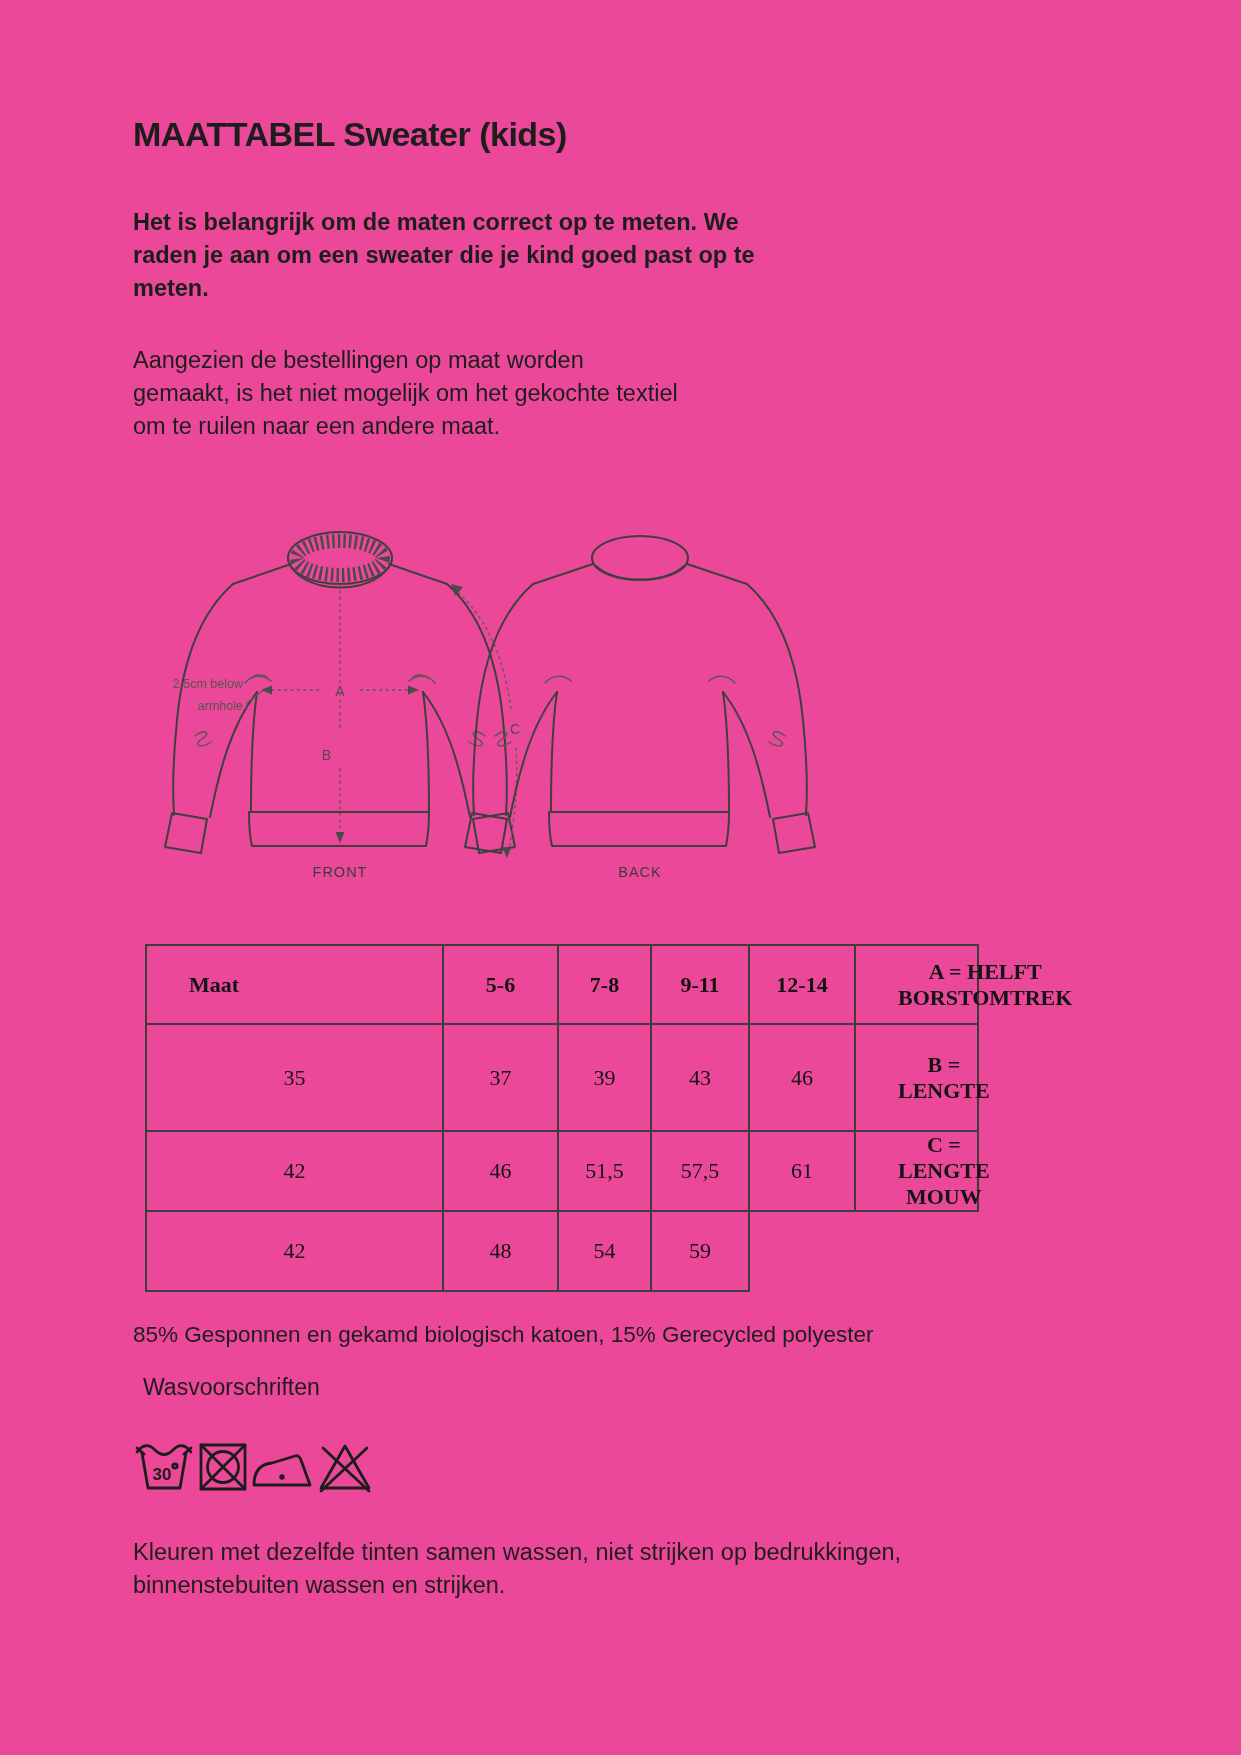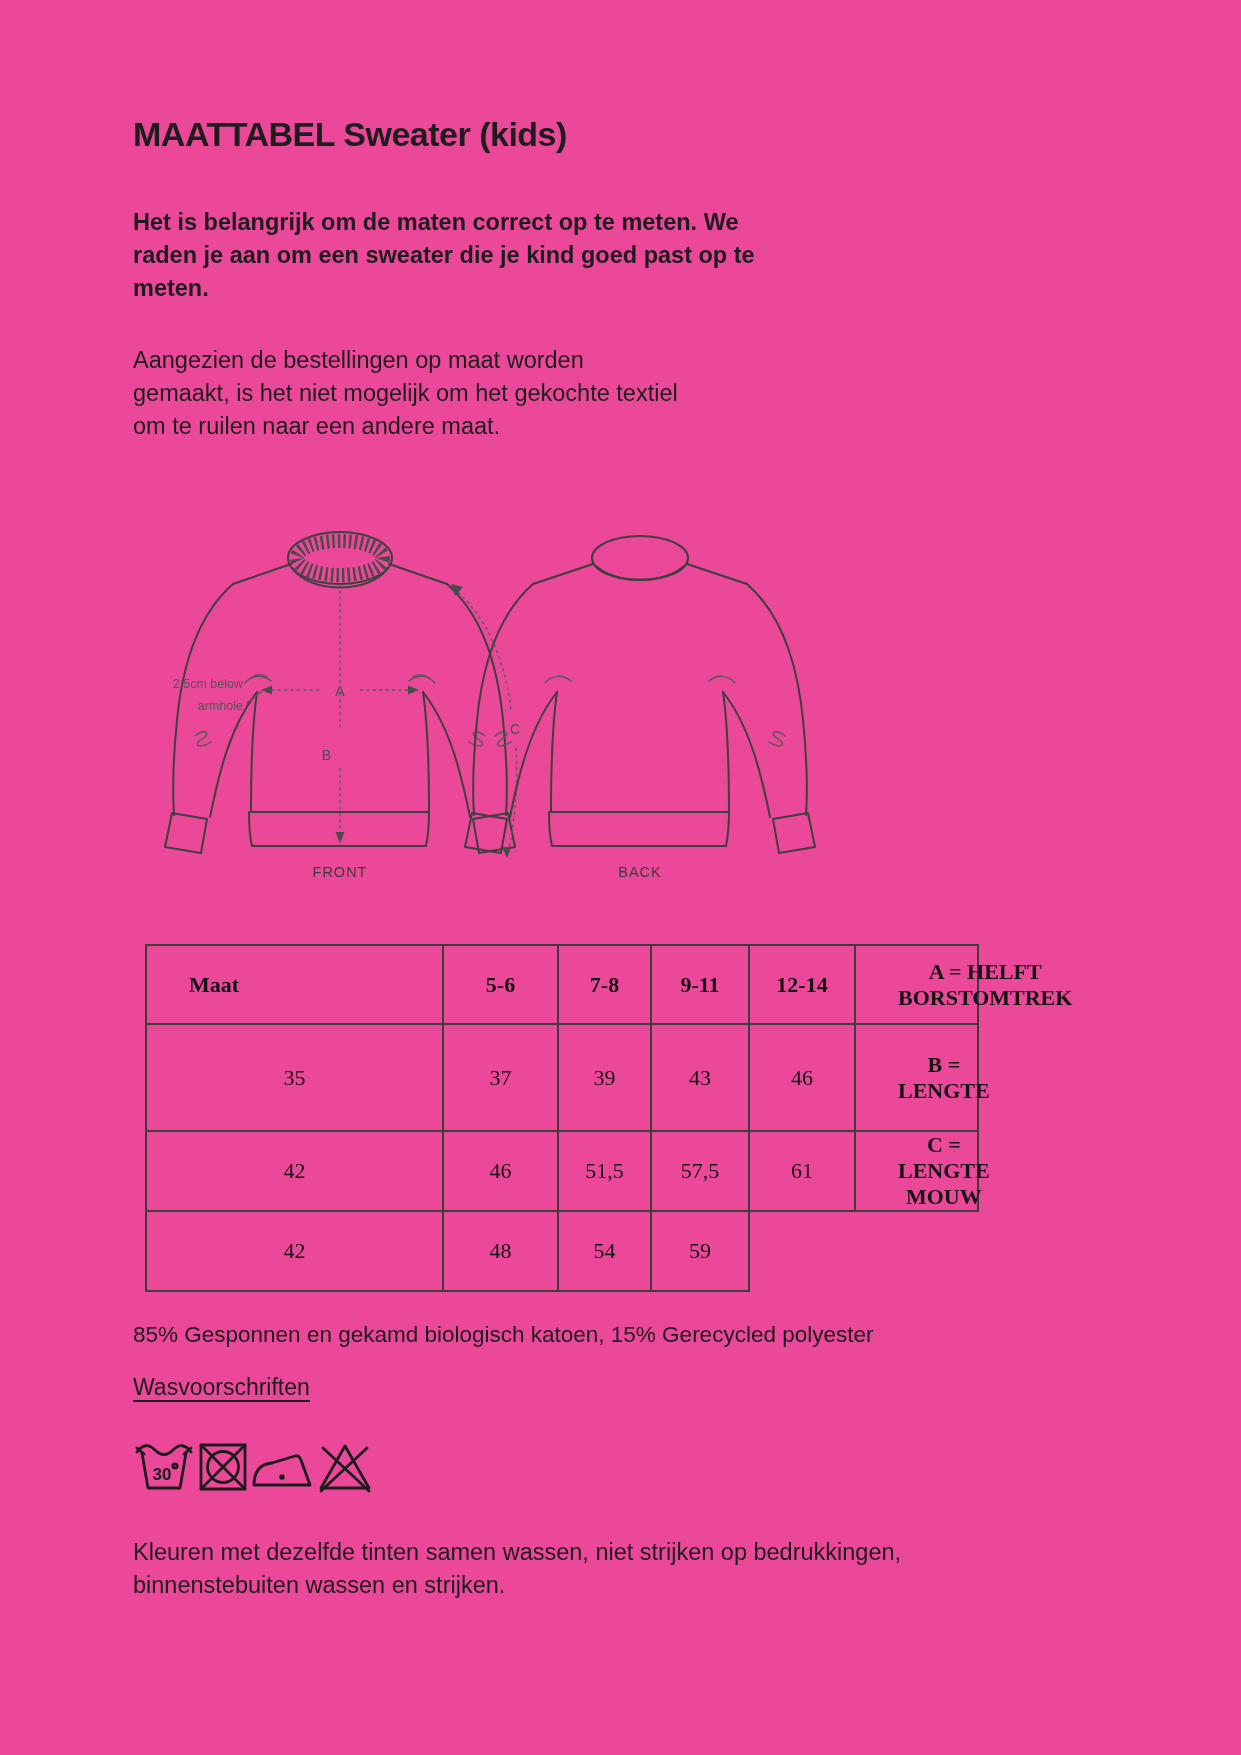--- a/index.html
+++ b/index.html
@@ -30,22 +30,22 @@
     display:flex; align-items:center; justify-content:center; text-align:center;
   }
   .size-table .cell.label {
     justify-content:flex-start; text-align:center; padding-left:42px;
     font-weight:bold; white-space:pre-line;
   }
   .size-table .cell.head { font-weight:bold; }
 
   .material { position:absolute; left:133px; top:1322px; font-size:22.5px; }
   .care-heading {
-    position:absolute; left:133px; top:1374px; font-size:23px;
-    text-decoration:underline; text-underline-offset:5px;
+    position:absolute; left:143px; top:1374px; font-size:23px;
+    text-underline-offset:5px;
   }
   .care-icons {
     position:absolute; left:133px; top:1440px;
     display:flex; gap:2px; align-items:flex-end;
   }
   .care-note { position:absolute; left:133px; top:1536px; font-size:23.5px; line-height:33px; }
 
   .sw-line   { stroke:#3f3f3f; stroke-width:2; fill:none; stroke-linecap:round; stroke-linejoin:round; }
   .sw-thin   { stroke:#565656; stroke-width:1.4; fill:none; stroke-linecap:round; }
   .sw-dash   { stroke:#5a5a5a; stroke-width:1.4; fill:none; stroke-dasharray:3 3.4; }

